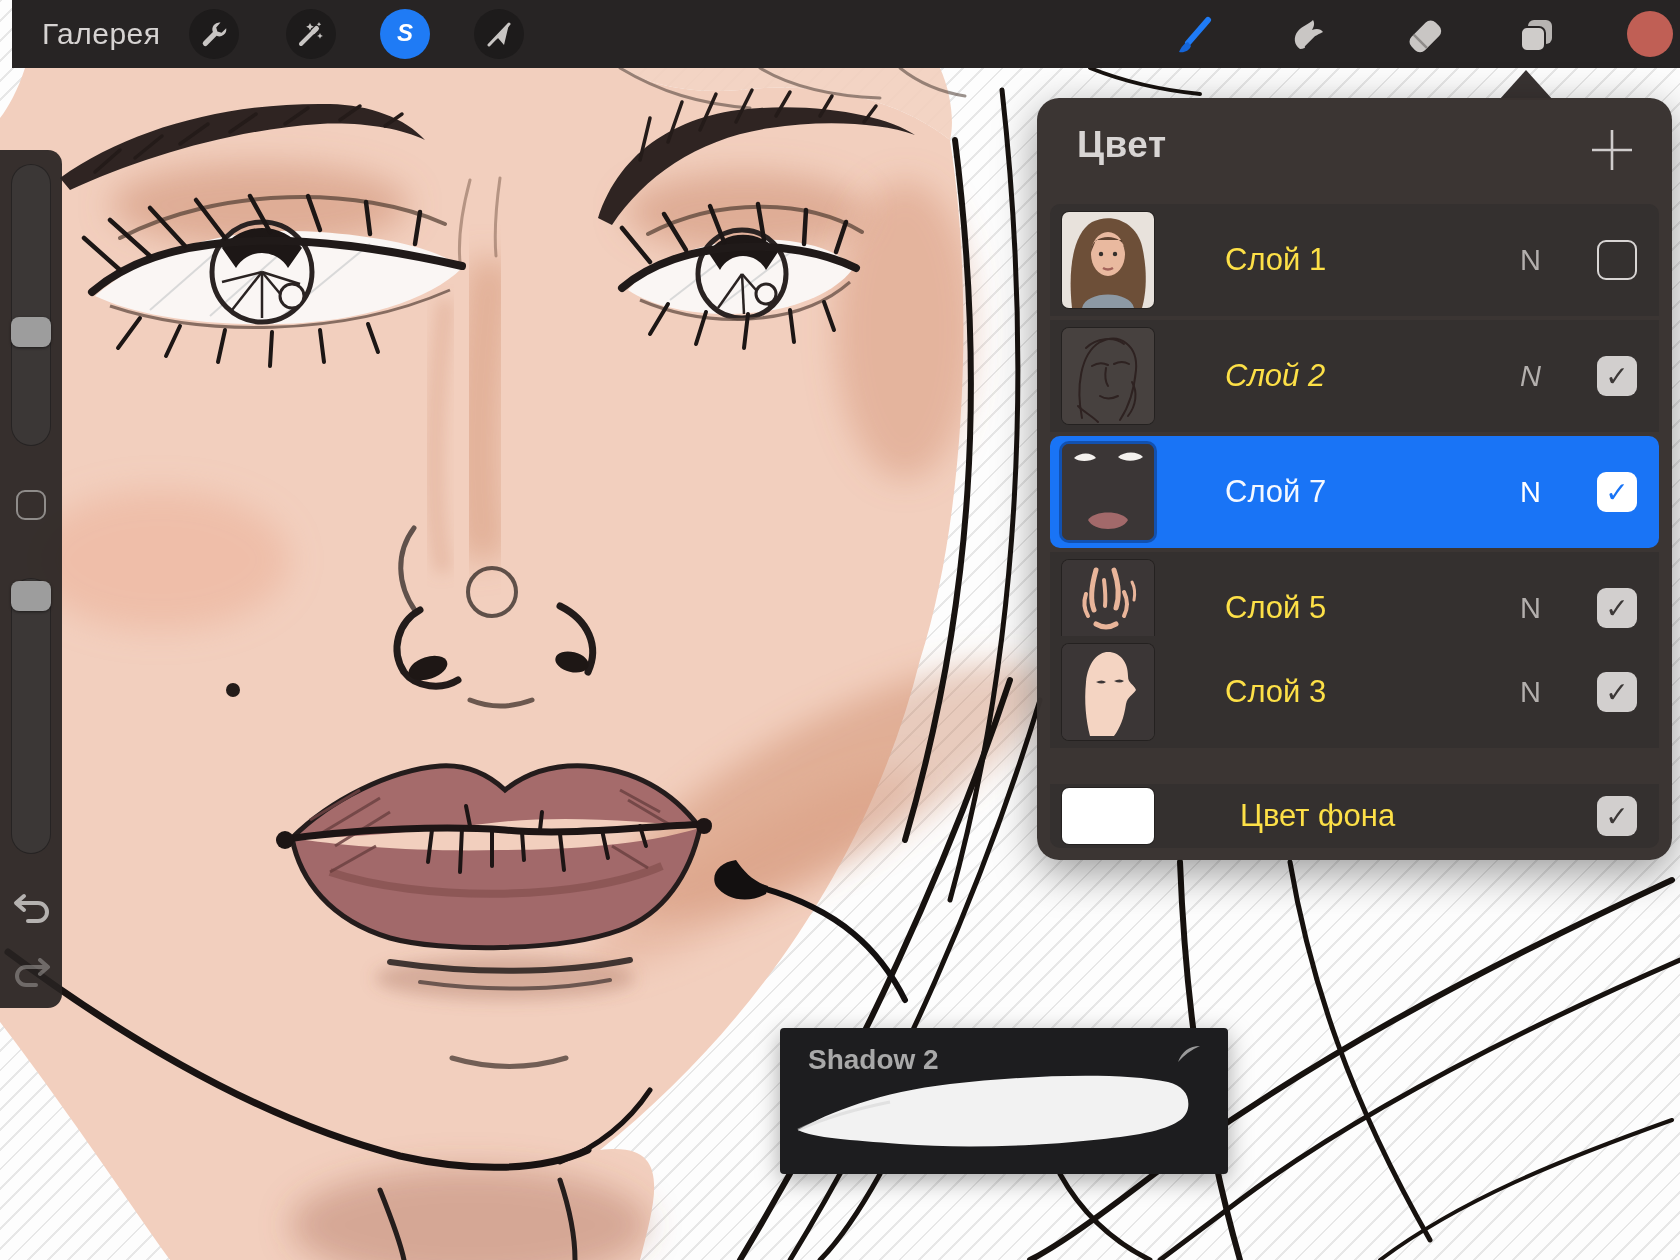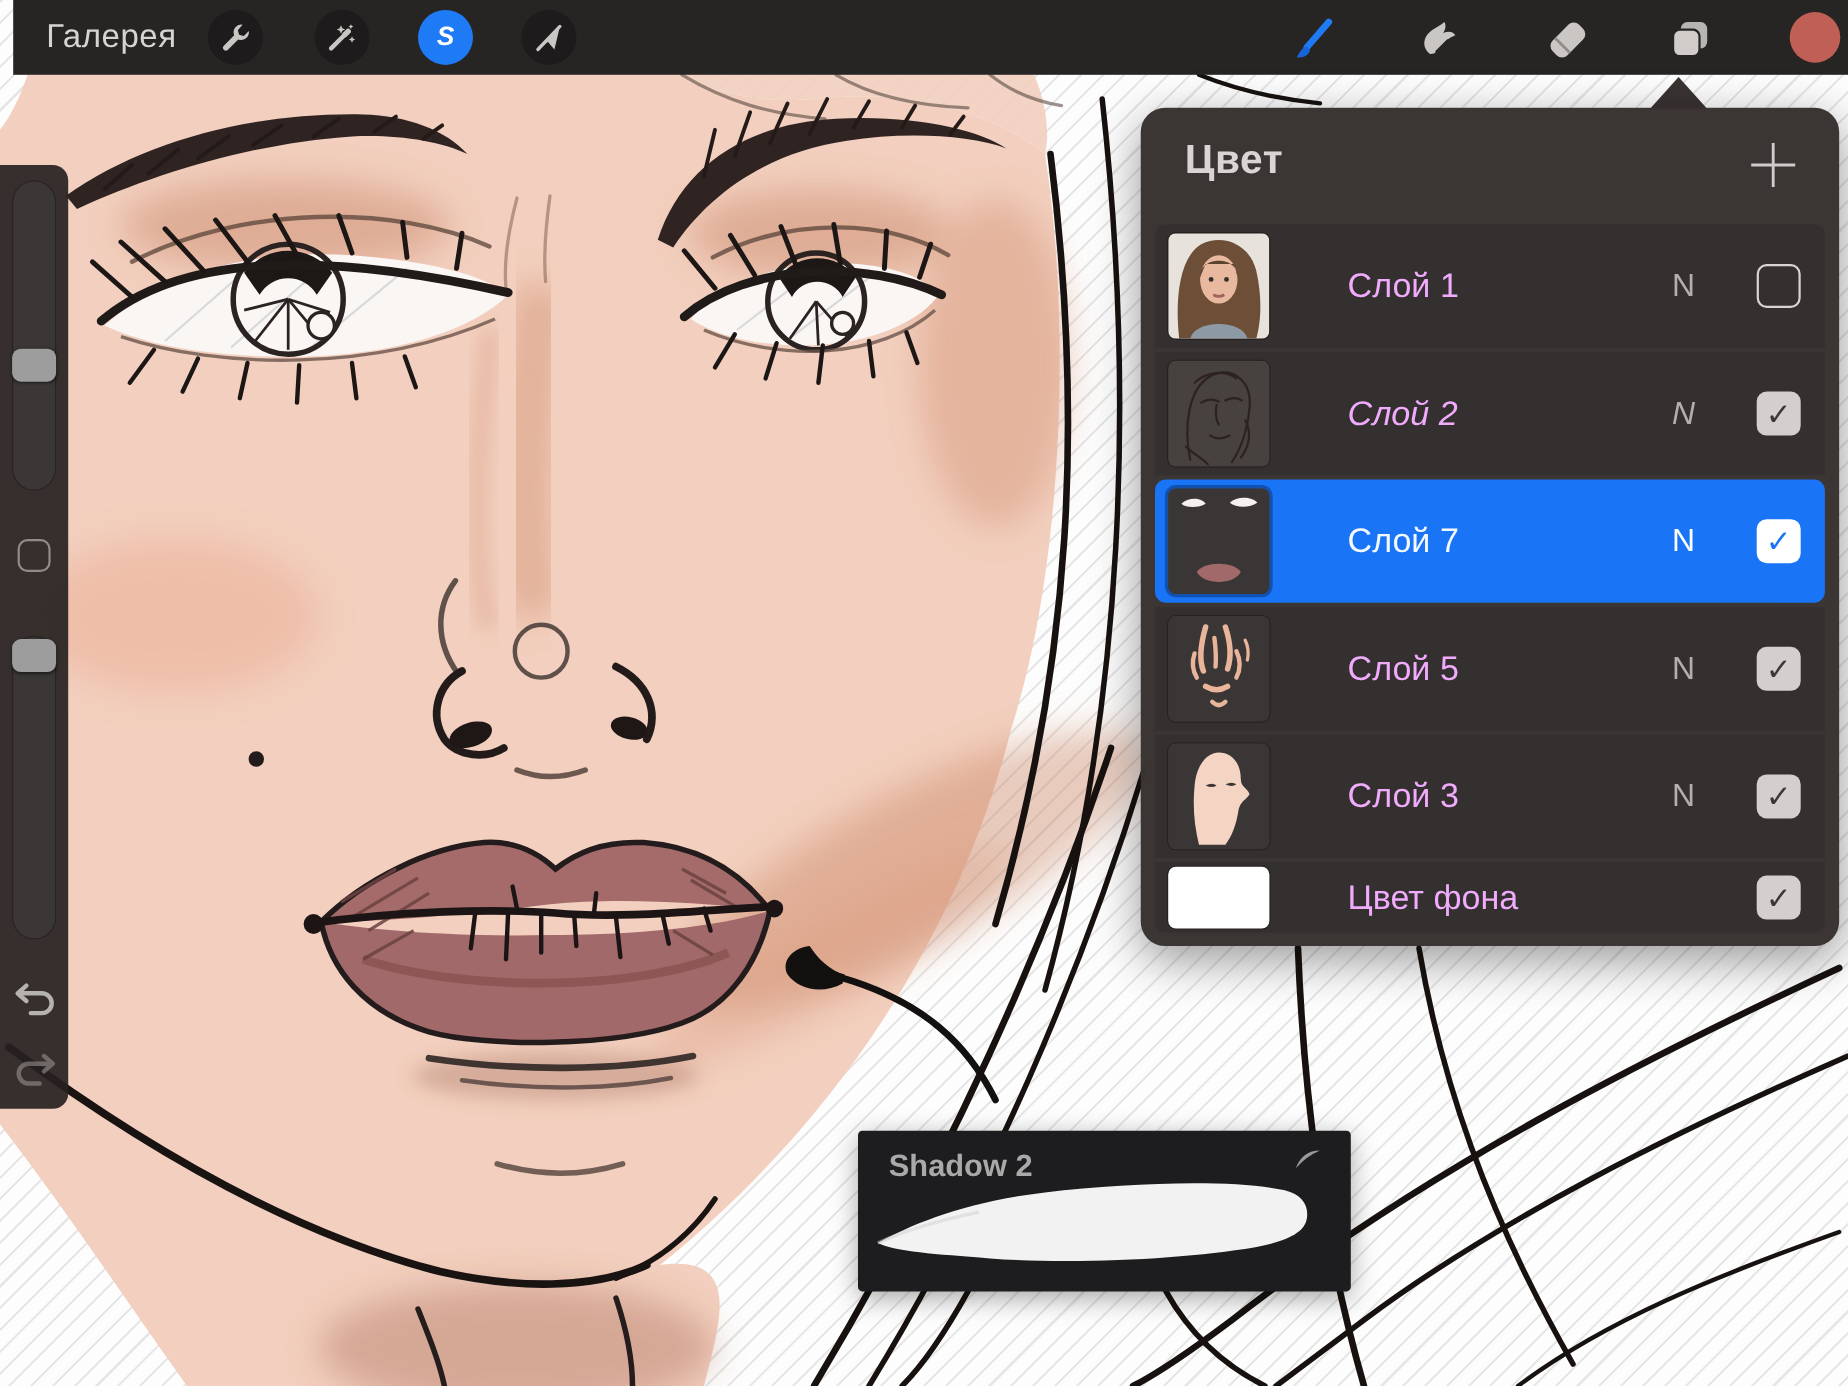--- a/index.html
+++ b/index.html
@@ -51,31 +51,31 @@
   .panel-title { position:absolute; left:40px; top:26px; font-size:37px; font-weight:bold;
     color:#d8d5d4; letter-spacing:.5px; }
   .add-layer-btn { position:absolute; right:36px; top:28px; width:48px; height:48px;
     display:flex; align-items:center; justify-content:center; }
   .layer-row { position:absolute; left:13px; width:609px; height:112px;
     background:#34302f; }
   .layer-row.r0 { top:106px; border-radius:10px 10px 0 0; }
   .layer-row.r1 { top:222px;font-style:italic; }
   .layer-row.r2 { top:338px; background:#1974f6; border-radius:10px; }
   .layer-row.r3 { top:454px; }
-  .layer-row.r4 { top:570px;text-decoration:underline; }
+  .layer-row.r4 { top:538px;text-decoration:underline; }
   .layer-row.r5 { top:686px; height:64px; border-radius:0 0 10px 10px; }
   .layer-thumb { position:absolute; left:12px; top:8px; width:92px; height:96px;
     border-radius:7px; overflow:hidden; background:#413c3b;
     box-shadow:0 0 0 1px rgba(0,0,0,.3); }
   .layer-row.r2 .layer-thumb { box-shadow:0 0 0 3px rgba(10,40,90,.45); }
   .layer-row.r5 .layer-thumb { top:4px; height:56px; background:#fff; }
   .layer-name { position:absolute; left:175px; top:0; height:112px; line-height:112px;
-    font-size:31px; color:#f0abfc; }
+    font-size:31px; color:#fde047; }
   .layer-row.r2 .layer-name { color:#f4f8ff; }
-  .layer-row.r5 .layer-name { height:64px; line-height:64px; }
+  .layer-row.r5 .layer-name { height:64px; line-height:64px;margin-left:15px; }
   .blend-badge { position:absolute; right:118px; top:0; height:112px; line-height:112px;
     font-size:29px; color:#b3afad; }
   .layer-row.r2 .blend-badge { color:#fff; }
   .checkbox { position:absolute; right:22px; top:36px; width:40px; height:40px;
     border-radius:9px; display:flex; align-items:center; justify-content:center;
     font-size:28px; font-weight:bold; }
   .layer-row.r5 .checkbox { top:12px; }
   .checkbox.unchecked { border:2.5px solid #d8d5d4; color:transparent; background:transparent; }
   .checkbox.checked { background:#d2cfce; color:#3c3837; }
   .checkbox.checked-blue { background:#fff; color:#1974f6; }

